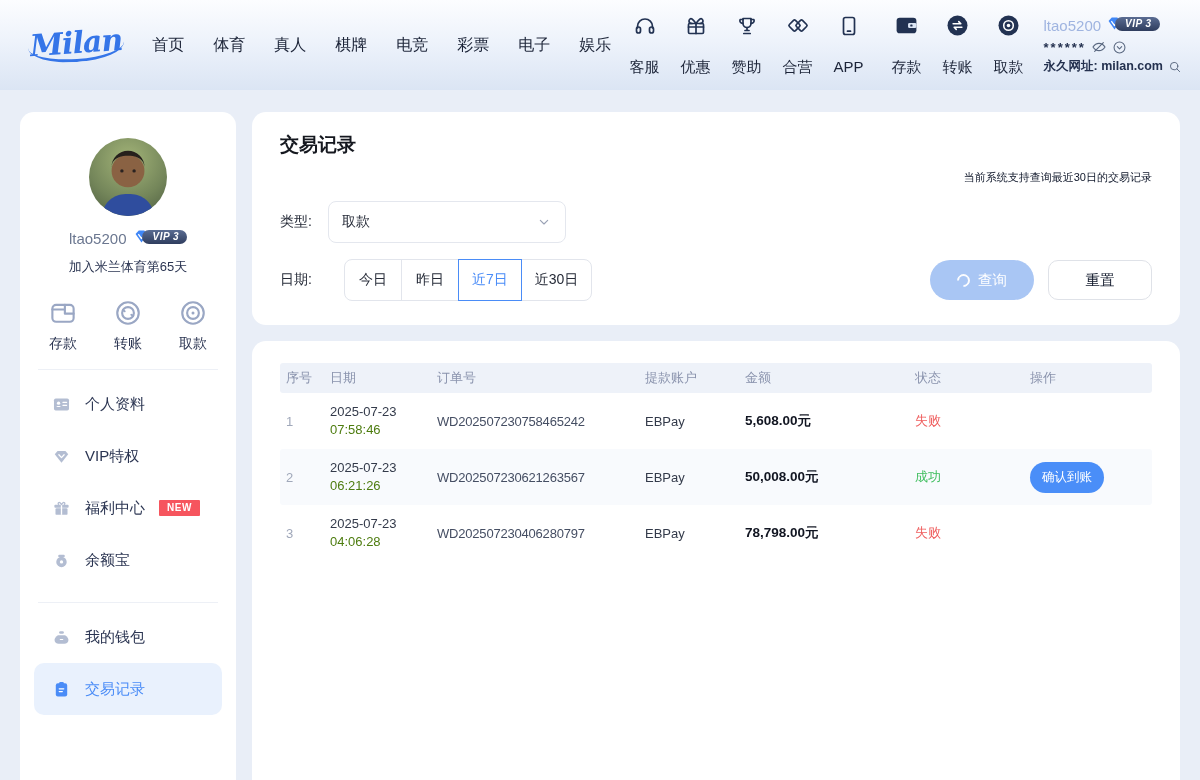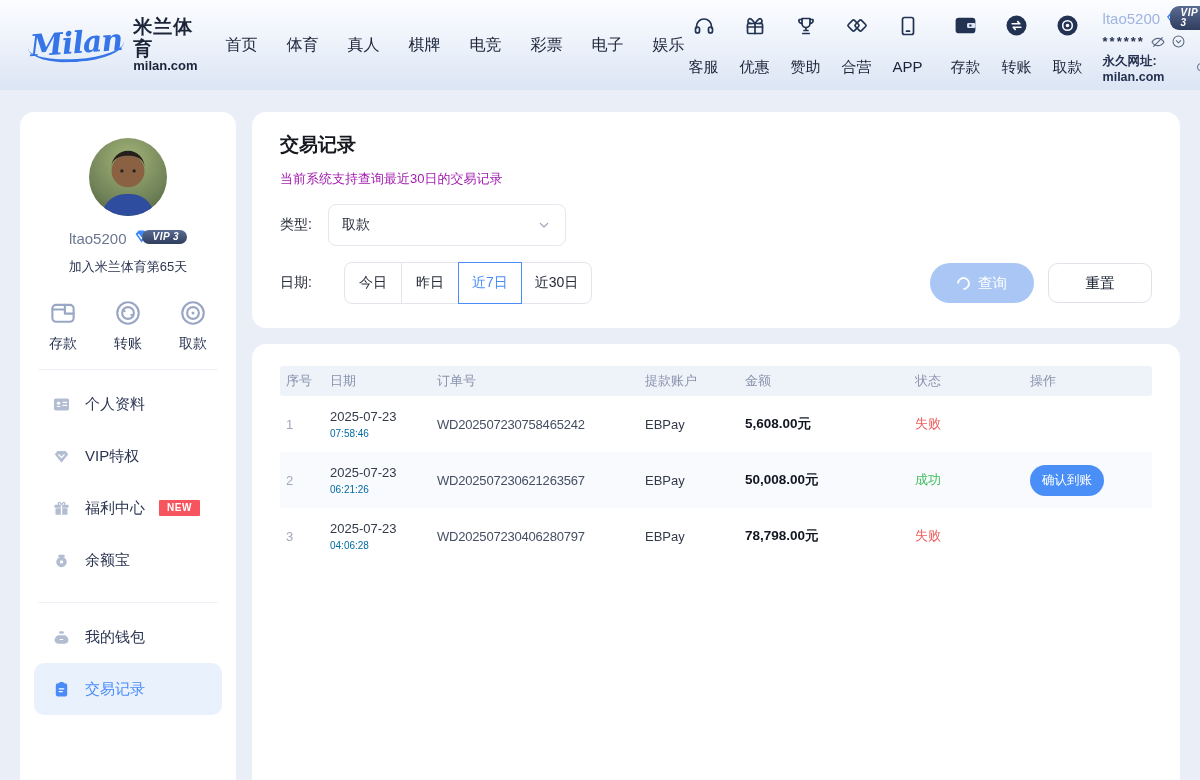--- a/index.html
+++ b/index.html
@@ -76,21 +76,21 @@
   .side-item.active .ig { color:#4a8cf7; }
   .new-badge {
     background:#f6555e; color:#fff; font-size:10px; font-weight:bold;
     padding:3px 8px; border-radius:1px; letter-spacing:.5px; line-height:1;
   }
 
   
   .main { flex:1; display:flex; flex-direction:column; gap:16px; }
   .filter-card { padding:20px 28px 24px; }
   .page-title { font-size:19px; font-weight:bold; color:#15181f; }
-  .page-sub { font-size:13px; color:#a21caf; margin-top:12px; }
+  .page-sub { font-size:11px; color:#0f172a; margin-top:12px;text-align:right; }
   .filter-row { display:flex; align-items:center; margin-top:16px; }
   .filter-label { width:48px; font-size:14px; color:#262b38; flex:none; }
   .select-box,.date-box {
     width:238px; height:42px; border:1px solid #e4e7ee; border-radius:8px;
     display:flex; align-items:center; justify-content:space-between;
     padding:0 13px; background:#fff; cursor:pointer; flex:none;
   }
   .select-value { font-size:14px; color:#262b38; }
   .date-value { font-size:13.5px; color:#262b38; }
   .chev,.cal { color:#9aa2b5; }
@@ -130,41 +130,37 @@
   .trow.alt { background:#f8fafd; border-radius:3px; }
   .col-seq { width:50px; padding-left:6px; flex:none; }
   .col-date { width:107px; flex:none; }
   .col-order { width:208px; flex:none; }
   .col-account { width:100px; flex:none; }
   .col-amount { width:170px; flex:none; }
   .col-status { width:115px; flex:none; }
   .col-action { flex:1; }
   .cell-seq { color:#a0a8ba; }
   .cell-date-d { color:#333a4a; line-height:1.45; }
-  .cell-date-t { color:#0369a1; font-size:10px; line-height:1.3; }
+  .cell-date-t { color:#4d7c0f; font-size:13px; line-height:1.3; }
   .cell-order { color:#454e63; letter-spacing:-.2px; }
   .cell-account { color:#333a4a; }
   .cell-amount { font-weight:bold; color:#111521; font-size:13.5px; }
   .status-fail { color:#ef5d5d; }
   .status-success { color:#3dbd5c; }
   .btn-confirm {
     width:74px; height:31px; border:none; border-radius:16px; background:#4a8ef8;
     color:#fff; font-size:12.5px; cursor:pointer;
   }
 </style>
 </head>
 <body>
 
 <header class="topbar">
   <div class="logo">
     <div class="logo-script">Milan</div>
-    <div class="logo-text">
-      <div class="logo-cn">米兰体育</div>
-      <div class="logo-domain">milan.com</div>
-    </div>
   </div>
   <nav class="nav" id="mainNav">
       <span class="nav-item">首页</span>
       <span class="nav-item">体育</span>
       <span class="nav-item">真人</span>
       <span class="nav-item">棋牌</span>
       <span class="nav-item">电竞</span>
       <span class="nav-item">彩票</span>
       <span class="nav-item">电子</span>
       <span class="nav-item">娱乐</span>

